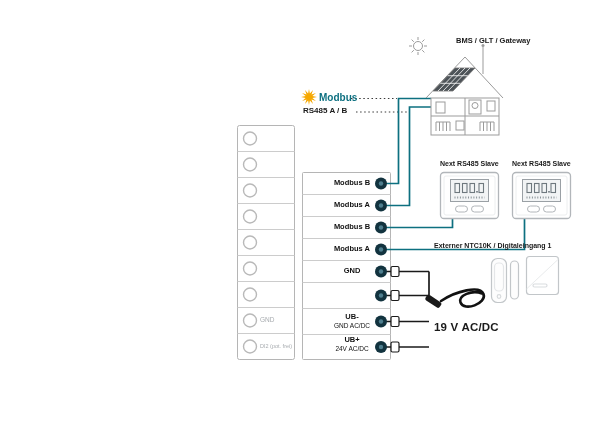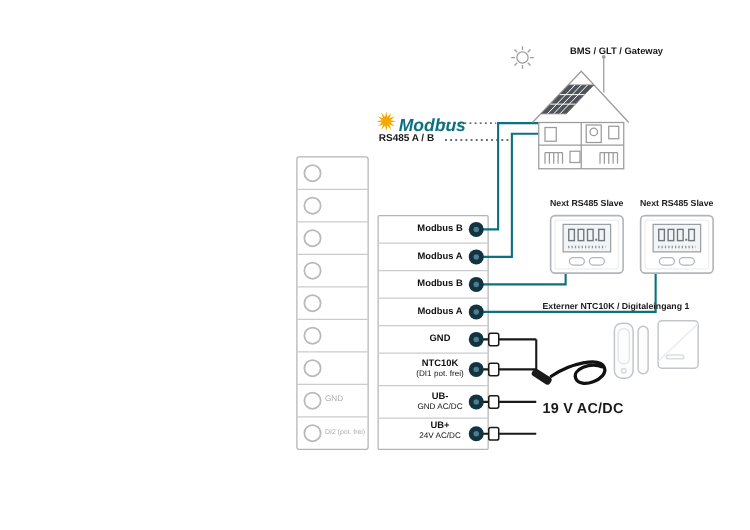--- a/index.html
+++ b/index.html
@@ -1,21 +1,21 @@
 <!DOCTYPE html>
 <html><head>
 <meta charset="utf-8">
 <style>
   html,body{margin:0;padding:0;background:#ffffff;}
   #stage{position:relative;width:600px;height:424px;background:#ffffff;overflow:hidden;
          font-family:"Liberation Sans",sans-serif;margin-left:32px;}
   #diagram-svg{position:absolute;left:0;top:0;}
   .label{position:absolute;color:#1a1a1a;white-space:nowrap;}
   .bms{font-size:7.5px;font-weight:bold;}
-  .modbus-word{font-size:14px;font-weight:bold;font-style:italic;color:#0d7080;}
+  .modbus-word{font-size:10px;font-weight:bold;color:#0d7080;}
   .rs485{font-size:8px;font-weight:bold;}
   .slave{font-size:7px;font-weight:bold;}
   .sensors-label{font-size:7px;font-weight:bold;}
   .power{font-size:11.5px;font-weight:bold;letter-spacing:.2px;}
   .rrow{position:absolute;left:284px;width:72px;display:flex;flex-direction:column;
         align-items:center;justify-content:center;}
   .rrow .main{font-size:7.5px;font-weight:bold;color:#111;line-height:8.5px;}
   .rrow .sub{font-size:6.5px;color:#111;line-height:7.5px;}
   .rrow .sub:empty{display:none;}
   .lrow-label{position:absolute;left:228px;font-size:6.5px;color:#a7abaf;
@@ -189,24 +189,20 @@
 
   </div>
   <div class="rrow" style="top:238px;height:22px">
     <span class="main">Modbus A</span>
 
   </div>
   <div class="rrow" style="top:260px;height:22px">
     <span class="main">GND</span>
 
   </div>
-  <div class="rrow" style="top:282px;height:26px">
-    <span class="main">NTC10K</span>
-    <span class="sub">(DI1 pot. frei)</span>
-  </div>
   <div class="rrow" style="top:308px;height:26px">
     <span class="main">UB-</span>
     <span class="sub">GND AC/DC</span>
   </div>
   <div class="rrow" style="top:334px;height:20px">
     <span class="main">UB+</span>
     <span class="sub">24V AC/DC</span>
   </div>
 
   <div class="lrow-label" style="top:307px">GND</div>

